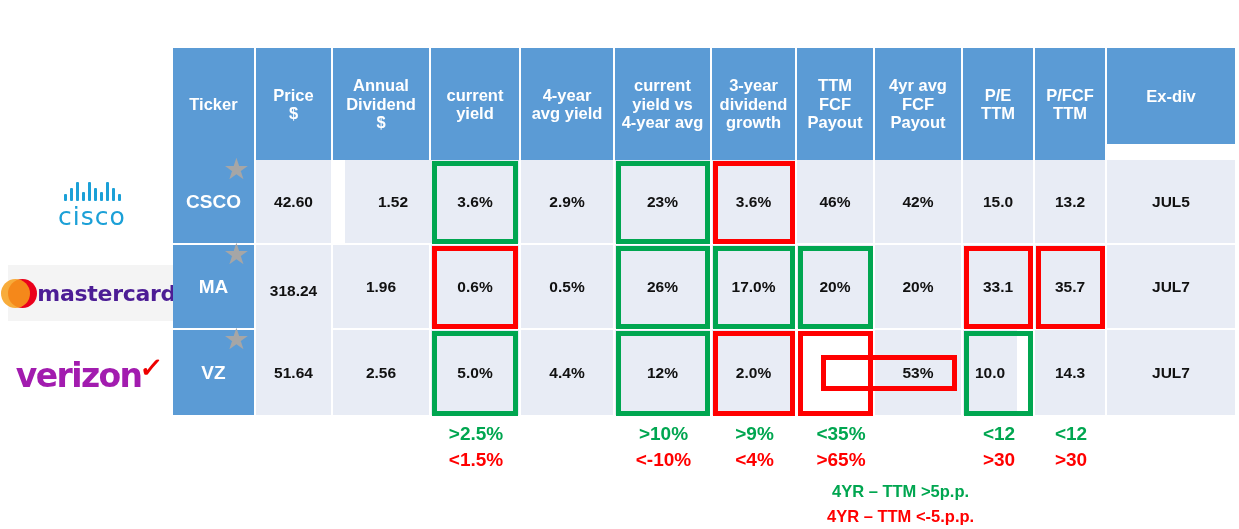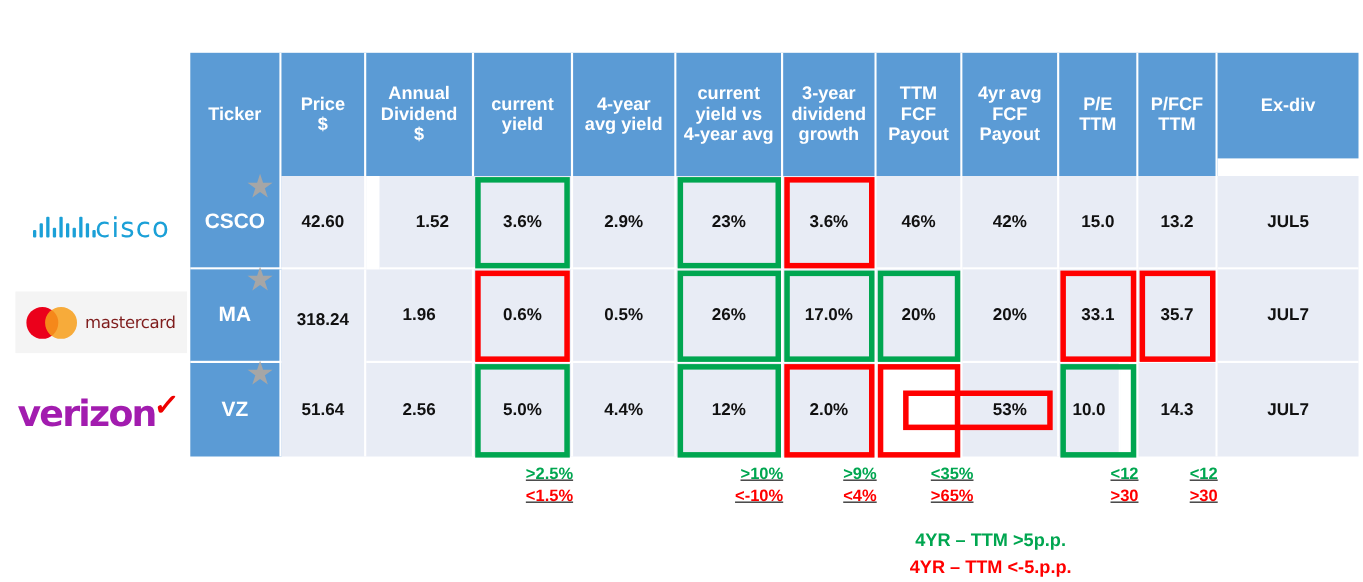--- a/index.html
+++ b/index.html
@@ -84,62 +84,62 @@
   .hl.red   { border: 5px solid #FF0000; }
 
   
   .logo {
     position: absolute;
     display: flex;
     align-items: center;
     justify-content: center;
   }
   
-  .cisco-wrap { flex-direction: row; align-items: center; }
+  .cisco-wrap { flex-direction: column; align-items: center; }
   .cisco-bars { display: flex; align-items: flex-end; height: 20px; gap: 3px; }
   .cisco-bars i { display: block; width: 3px; background: #1BA0D7; border-radius: 1px; }
   .cisco-word {
     color: #1BA0D7; font-size: 25px; font-weight: normal;
     letter-spacing: 1px; margin-top: 1px;
     font-family: "DejaVu Sans", sans-serif;
   }
   
   .mc-box {
     background: #F4F4F4;
     width: 168px; height: 56px;
     display: flex; align-items: center; justify-content: center; gap: 7px;
   }
   .mc-marks { position: relative; width: 46px; height: 29px; }
   .mc-marks span { position: absolute; top: 0; width: 29px; height: 29px; border-radius: 50%; }
   .mc-marks .r { left: 0; background: #EB001B; }
   .mc-marks .y { right: 0; background: #F79E1B; opacity: 0.86; }
   .mc-word {
-    color: #7f1d1d; font-size: 15px; letter-spacing: -0.3px;
+    color: #4c1d95; font-size: 22px; letter-spacing: -0.3px;
     font-family: "DejaVu Sans", sans-serif;
+    font-weight: bold;
   }
   
   .vz-word {
     color: #a21caf; font-size: 33px; font-weight: bold;
     letter-spacing: -1.6px;
     font-family: "DejaVu Sans", sans-serif;
   }
   .vz-check {
     color: #EE0000; font-size: 27px; font-weight: bold;
     margin-left: -2px; transform: translateY(-7px) skewX(-6deg);
   }
 
   
   .legend {
     position: absolute;
-    text-align: right;
-    font-weight: bold;
-    font-size: 15px;
+    text-align: center;
+    font-weight: bold;
+    font-size: 19px;
     line-height: 1.35;
     white-space: nowrap;
-    text-decoration: underline;
   }
   .legend .g { color: #00A650; display: block; }
   .legend .r { color: #FF0000; display: block; }
   .legend-note {
     position: absolute;
     font-weight: bold;
     font-size: 16.5px;
     line-height: 1.4;
     white-space: nowrap;
   }

